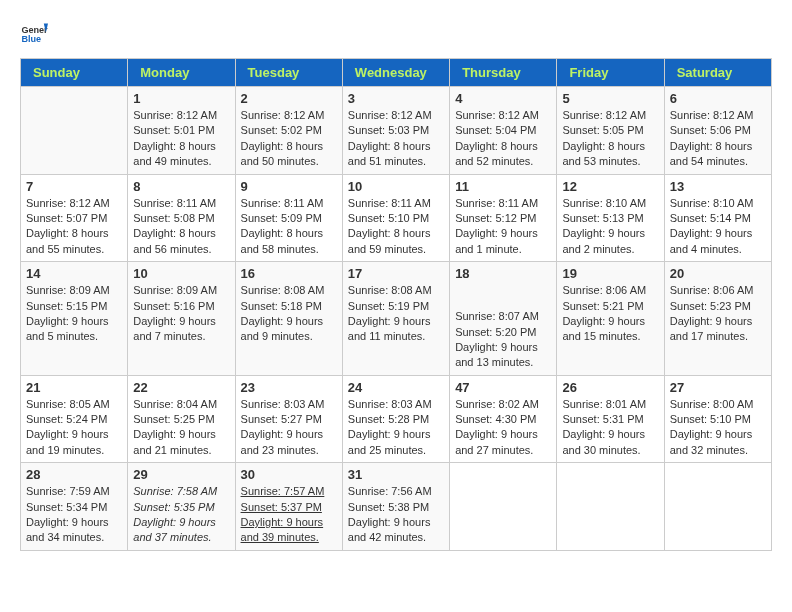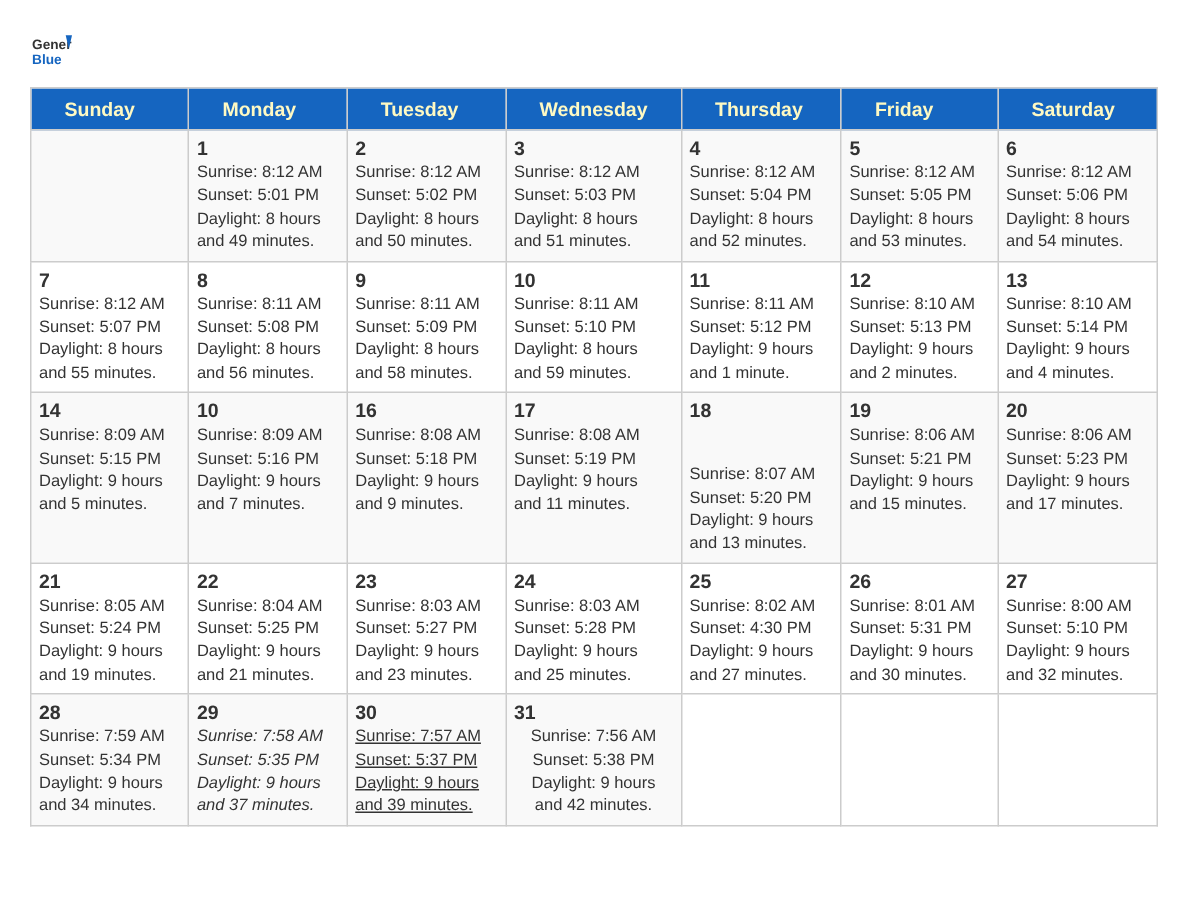--- a/index.html
+++ b/index.html
@@ -37,22 +37,22 @@
       font-size: 16px;
       color: #555;
     }
     .calendar {
       width: 100%;
       border-collapse: collapse;
       font-size: 11px;
     }
     .calendar thead tr th {
       background-color: #1565c0;
-      color: #fef9c3;
-      padding: 6px 22px;
+      color: #bef264;
+      padding: 6px 12px;
       text-align: left;
       font-size: 13px;
       font-weight: bold;
       border: 1px solid #ccc;
       margin-left: 48px;
     }
     .calendar tbody tr td {
       border: 1px solid #ccc;
       vertical-align: top;
       padding: 4px 5px;
@@ -277,21 +277,21 @@
 and 23 minutes.</div>
         </td>
         <td>
           <div class="day-number">24</div>
           <div class="day-info" style="white-space: pre-line;">Sunrise: 8:03 AM
 Sunset: 5:28 PM
 Daylight: 9 hours
 and 25 minutes.</div>
         </td>
         <td>
-          <div class="day-number">25</div>
+          <div class="day-number">47</div>
           <div class="day-info" style="white-space: pre-line;">Sunrise: 8:02 AM
 Sunset: 4:30 PM
 Daylight: 9 hours
 and 27 minutes.</div>
         </td>
         <td>
           <div class="day-number">26</div>
           <div class="day-info" style="white-space: pre-line;">Sunrise: 8:01 AM
 Sunset: 5:31 PM
 Daylight: 9 hours
@@ -322,21 +322,21 @@
         </td>
         <td>
           <div class="day-number">30</div>
           <div class="day-info" style="white-space: pre-line; text-decoration: underline;">Sunrise: 7:57 AM
 Sunset: 5:37 PM
 Daylight: 9 hours
 and 39 minutes.</div>
         </td>
         <td>
           <div class="day-number">31</div>
-          <div class="day-info" style="white-space: pre-line; text-align: center;">Sunrise: 7:56 AM
+          <div class="day-info" style="white-space: pre-line;">Sunrise: 7:56 AM
 Sunset: 5:38 PM
 Daylight: 9 hours
 and 42 minutes.</div>
         </td>
         <td class="empty-cell"></td>
         <td class="empty-cell"></td>
         <td class="empty-cell"></td>
       </tr>
     </tbody>
 </table>

